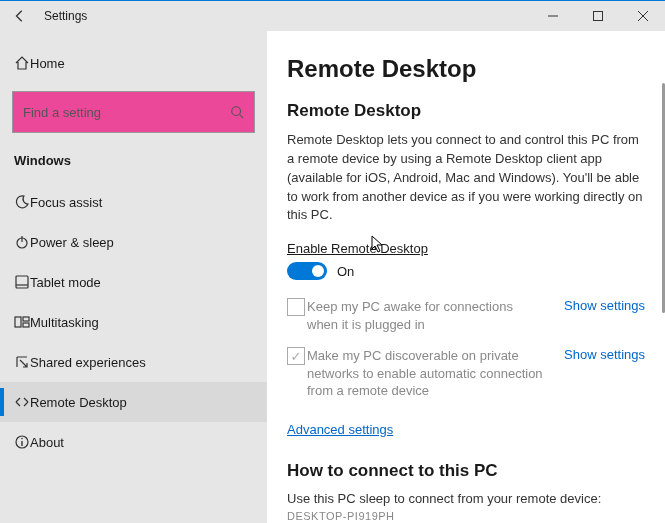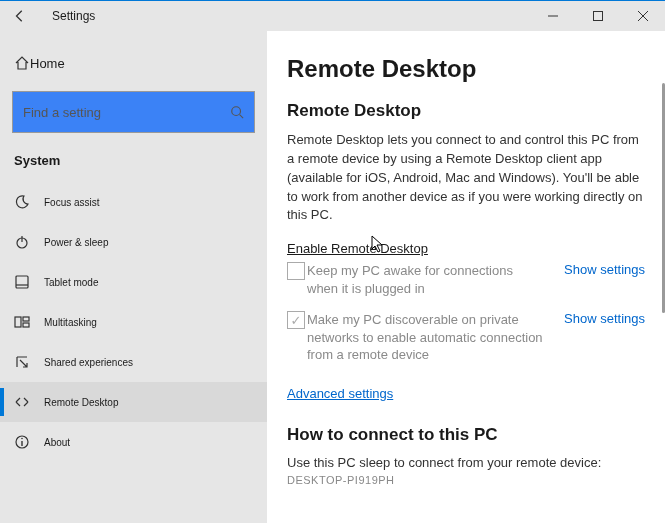--- a/index.html
+++ b/index.html
@@ -23,21 +23,21 @@
     align-items: center;
     background: #e6e6e6;
   }
   .titlebar .back-btn {
     width: 40px; height: 30px;
     display: flex; align-items: center; justify-content: center;
   }
   .titlebar .title {
     flex: 0 0 auto;
     font-size: 12px;
-    margin-left: 12px;
+    margin-left: 4px;
   }
   .titlebar .spacer { flex: 1; }
   .win-btn {
     width: 45px; height: 30px;
     display: flex; align-items: center; justify-content: center;
     font-size: 12px;
   }
   .body {
     flex: 1;
     display: flex;
@@ -54,21 +54,21 @@
     height: 36px;
     display: flex; align-items: center;
     padding-left: 14px;
     font-size: 13px;
   }
   .nav-home .icon { width: 16px; display:flex; justify-content:center; }
   .search-box {
     margin: 10px 12px 6px 12px;
     height: 42px;
     border: 1px solid #999;
-    background: #3b82f6;
+    background: #ec4899;
     display: flex; align-items: center;
     padding: 15px 8px;
   }
   .search-box input {
     flex: 1;
     border: none; outline: none;
     background: transparent;
     font-size: 13px;
     color: #333;
   }
@@ -77,22 +77,21 @@
   .group-header {
     padding: 14px 14px 8px 14px;
     font-weight: 600;
     font-size: 13px;
   }
   .nav-list { margin-top: 6px; }
   .nav-item {
     height: 40px;
     display: flex; align-items: center;
     padding-left: 14px;
-    gap: 14px;
-    font-size: 10px;
+    font-size: 13px;
     position: relative;
   }
   .nav-item.selected {
     background: #d9d9d9;
   }
   .nav-item.selected::before {
     content: "";
     position: absolute; left: 0; top: 6px; bottom: 6px;
     width: 4px; background: #0078d7;
   }
@@ -244,21 +243,21 @@
       <div class="search-box">
         <input type="text" placeholder="Find a setting" style="">
         <span class="sicon">
           <svg width="14" height="14" viewBox="0 0 16 16">
               <circle cx="7" cy="7" r="5" stroke="#555" stroke-width="1.3" fill="none"></circle>
               <line x1="11" y1="11" x2="15" y2="15" stroke="#555" stroke-width="1.3"></line>
             </svg>
         </span>
       </div>
 
-      <div class="group-header">System</div>
+      <div class="group-header">Windows</div>
 
       <div class="nav-list">
         <div class="nav-item">
           <span class="icon">
             <svg width="16" height="16" viewBox="0 0 16 16">
                 <path d="M10 2 A6 6 0 1 0 14 10 A5 5 0 0 1 10 2 Z" stroke="#333" stroke-width="1.2" fill="none"></path>
               </svg>
           </span>
           <span>Focus assist</span>
         </div>
@@ -322,20 +321,24 @@
     <div class="content">
       <div class="vscroll"></div>
 
       <h1>Remote Desktop</h1>
 
       <h2>Remote Desktop</h2>
 
       <div class="desc">Remote Desktop lets you connect to and control this PC from a remote device by using a Remote Desktop client app (available for iOS, Android, Mac and Windows). You'll be able to work from another device as if you were working directly on this PC.</div>
 
       <div class="toggle-label">Enable Remote Desktop</div>
+      <div class="toggle-row">
+        <div class="toggle"></div>
+        <div class="toggle-state">On</div>
+      </div>
 
       <div class="option-row">
         <div class="checkbox"></div>
         <div class="option-text">Keep my PC awake for connections when it is plugged in</div>
         <div class="option-link">Show settings</div>
       </div>
 
       <div class="option-row">
         <div class="checkbox">✓</div>
         <div class="option-text">Make my PC discoverable on private networks to enable automatic connection from a remote device</div>

